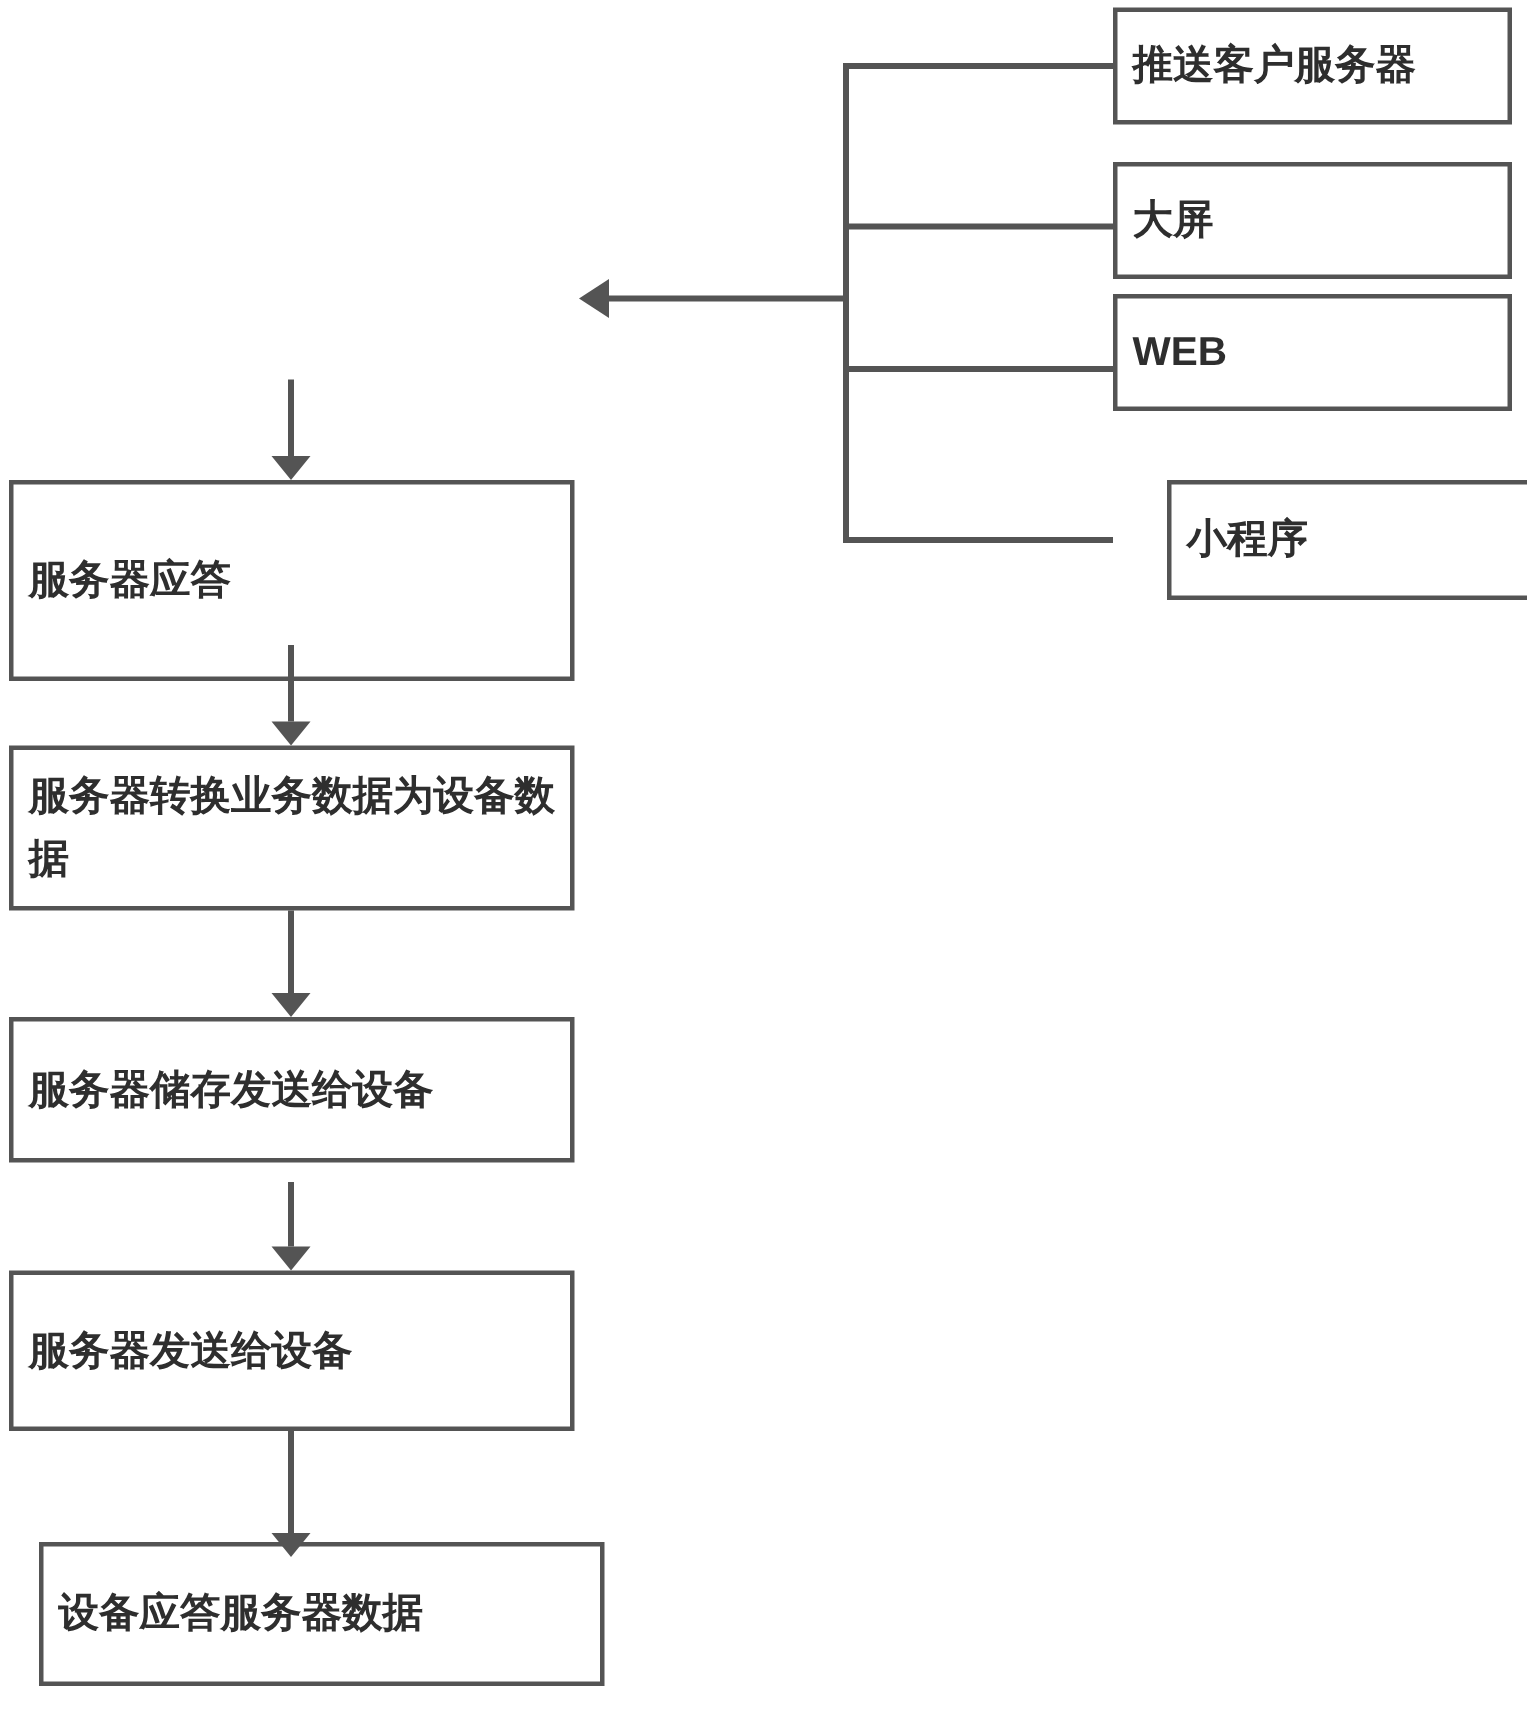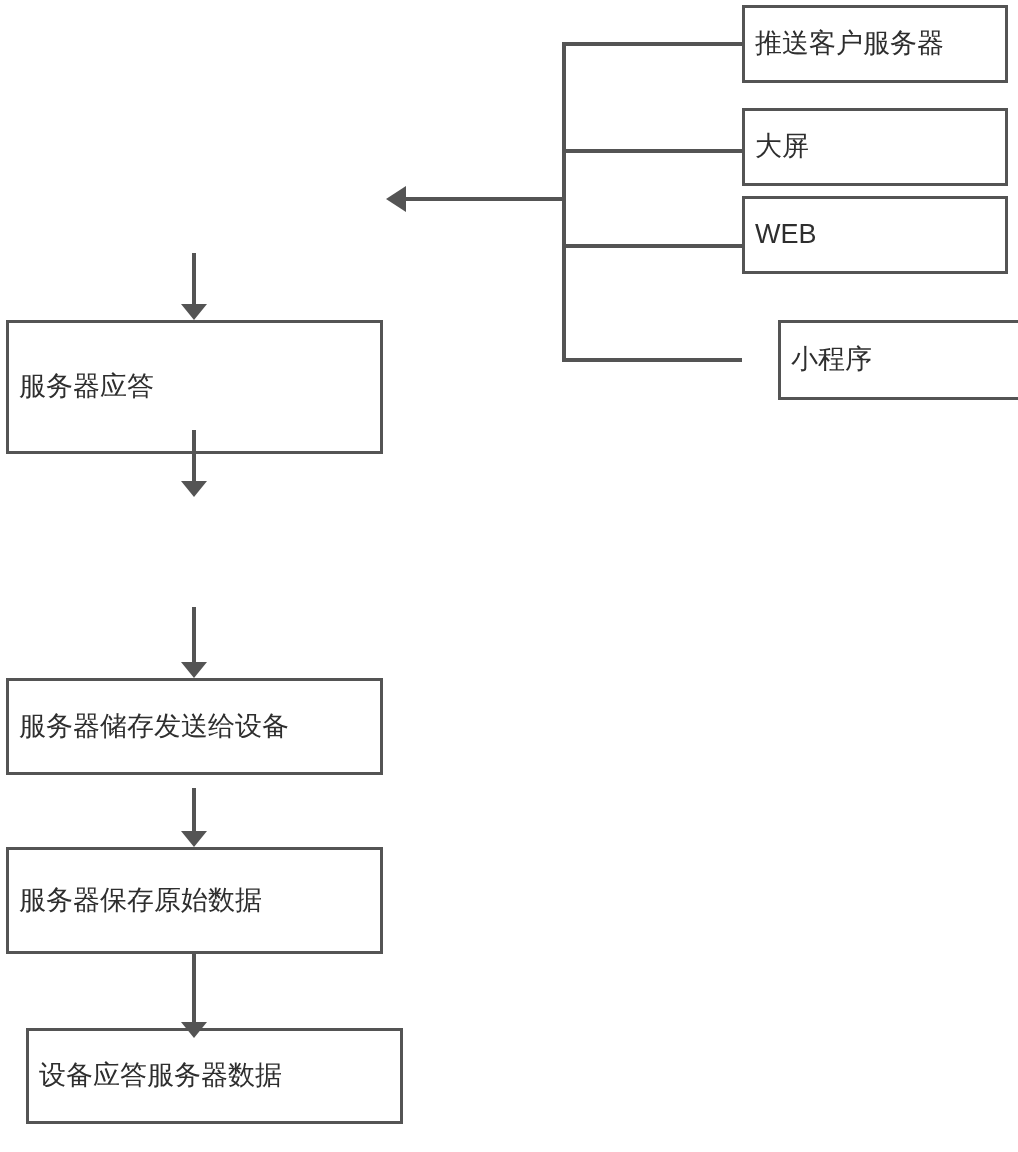--- a/index.html
+++ b/index.html
@@ -24,21 +24,21 @@
     position: absolute;
     border: 3px solid var(--line);
     background: var(--bg);
     display: flex;
     align-items: center;
     font-size: 27px;
     line-height: 1.55;
     color: var(--text);
     word-break: break-all;
   }
-  .node .lbl { display: block; width: 100%; }
+  .node .lbl { display: block; width: 100%; font-weight: bold; }
   .lnode { left: 6px; width: 377px; padding: 0 2px 0 10px; }
   .rnode { left: 742px; width: 266px; padding: 0 4px 0 10px; }
 
   .l1 { top: 146px;  height: 107px; }
   .l2 { top: 320px;  height: 134px; }
   .l3 { top: 497px;  height: 110px; }
   .l4 { top: 678px;  height: 97px; }
   .l5 { top: 847px;  height: 107px; }
   .l6 { top: 1028px; height: 96px; margin-left: 20px; }
 
@@ -91,25 +91,28 @@
   }
 </style>
 </head>
 <body>
 
 <div class="canvas">
 
   <div class="node lnode l2">
     <span class="lbl">服务器应答</span>
   </div>
+  <div class="node lnode l3">
+    <span class="lbl">服务器转换业务数据为设备数据</span>
+  </div>
   <div class="node lnode l4">
     <span class="lbl">服务器储存发送给设备</span>
   </div>
   <div class="node lnode l5">
-    <span class="lbl">服务器保存原始数据</span>
+    <span class="lbl">服务器发送给设备</span>
   </div>
   <div class="node lnode l6">
     <span class="lbl">设备应答服务器数据</span>
   </div>
 
   <div class="node rnode r1">
     <span class="lbl">推送客户服务器</span>
   </div>
   <div class="node rnode r2">
     <span class="lbl">大屏</span>

